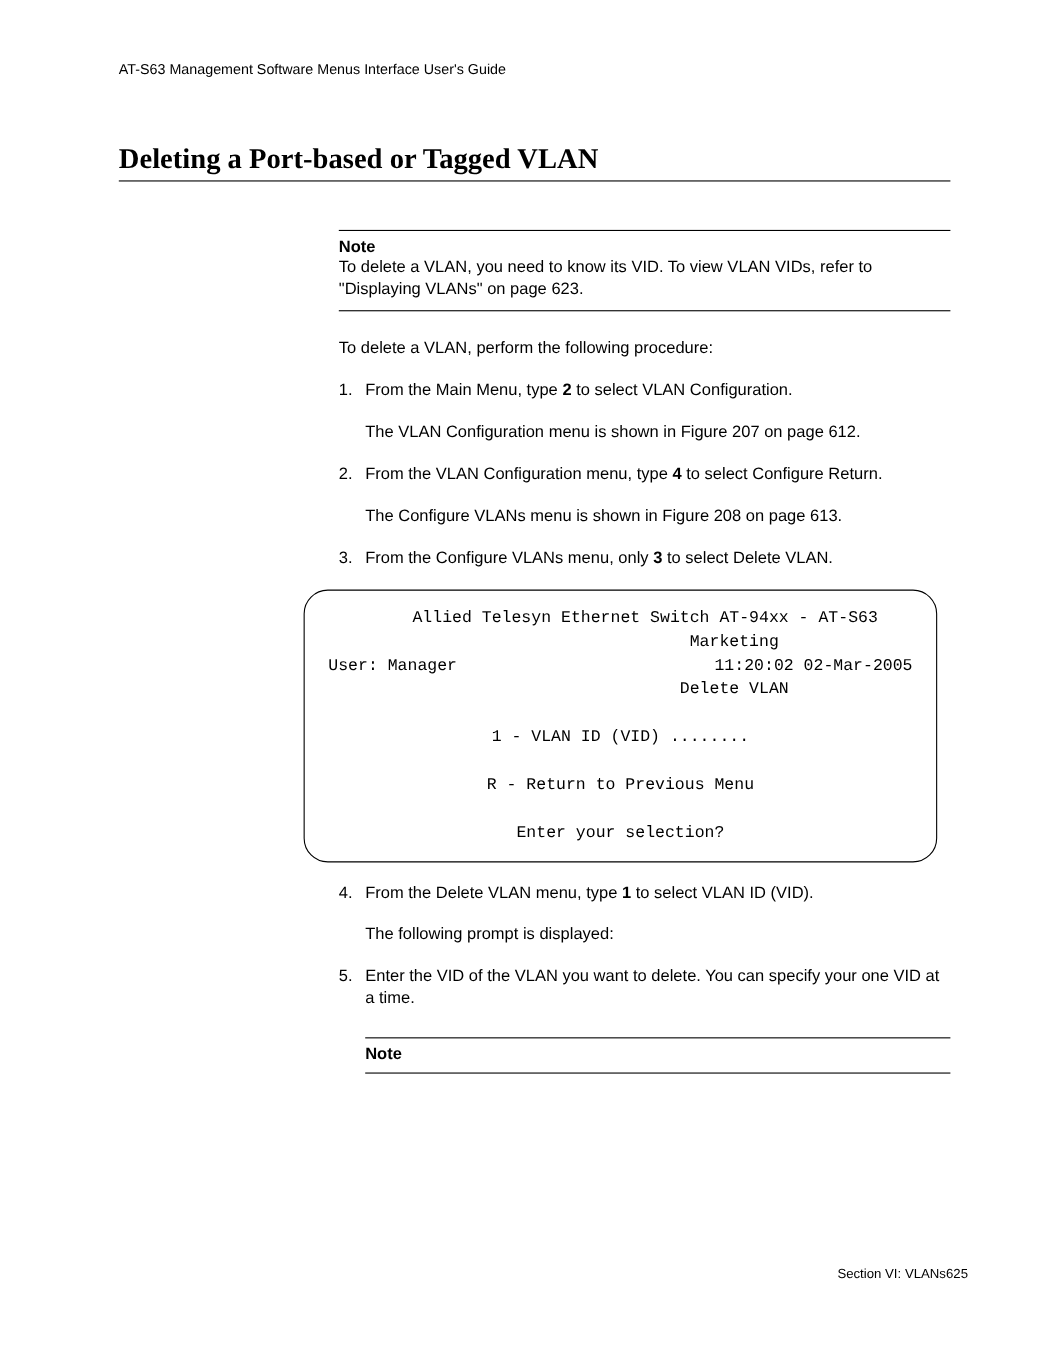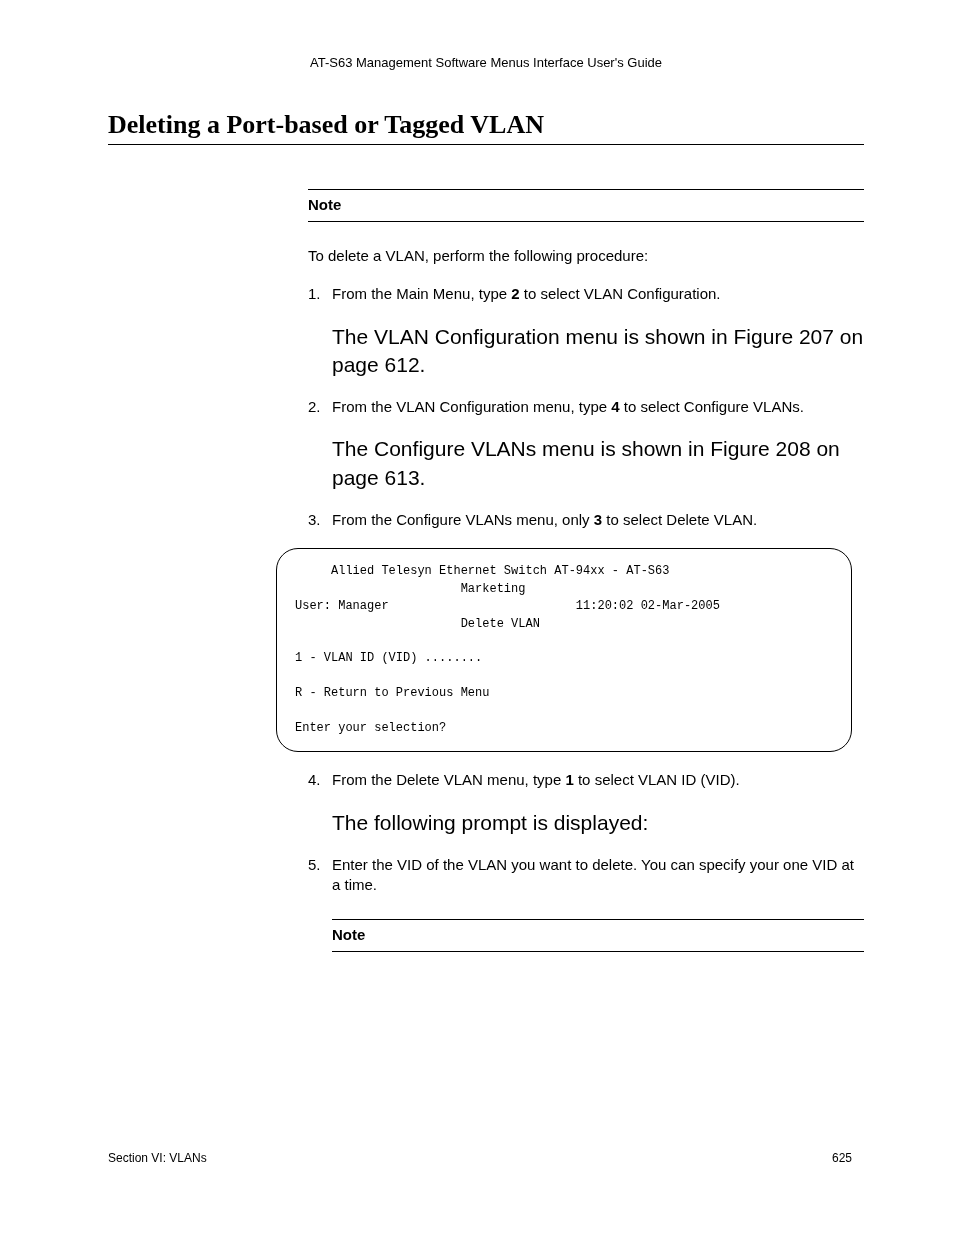--- a/index.html
+++ b/index.html
@@ -10,23 +10,23 @@
     color: #000;
   }
   .page {
     width: 954px;
     height: 1235px;
     position: relative;
     box-sizing: border-box;
     padding: 55px 90px 40px 108px;
   }
   .header-right {
-    text-align: center;
+    text-align: left;
     font-size: 13px;
-    margin-bottom: 40px;
+    margin-bottom: 60px;
   }
   .section-title {
     font-family: "Times New Roman", Times, serif;
     font-size: 26px;
     font-weight: bold;
     border-bottom: 1.5px solid #000;
     padding-bottom: 4px;
     margin-bottom: 44px;
   }
   .content {
@@ -58,84 +58,86 @@
     display: flex;
   }
   .step-num {
     width: 24px;
     flex-shrink: 0;
   }
   .step-body {
     flex: 1;
   }
   .step-sub {
-    font-size: 21px;
+    font-size: 15px;
     margin-left: 24px;
     margin-bottom: 18px;
     line-height: 1.35;
   }
   .terminal {
     border: 1.5px solid #000;
     border-radius: 22px;
     padding: 14px 18px 14px 18px;
     margin: 6px 12px 18px -32px;
     font-family: "Courier New", Courier, monospace;
-    font-size: 12px;
+    font-size: 15px;
     line-height: 1.45;
     white-space: pre;
+    text-align: center;
   }
   .figure-caption {
     text-align: center;
     font-size: 15px;
     margin-bottom: 22px;
   }
   .mono-inline {
     font-family: "Courier New", Courier, monospace;
     font-size: 14.5px;
   }
   .footer {
     position: absolute;
     bottom: 70px;
     left: 108px;
-    right: 102px;
+    right: 74px;
     font-size: 12px;
     display: flex;
-    justify-content: space-between;
+    justify-content: flex-end;
   }
   b { font-weight: bold; }
 </style>
 </head>
 <body>
 
 <div class="page">
 
   <div class="header-right">AT-S63 Management Software Menus Interface User's Guide</div>
 
   <div class="section-title">Deleting a Port-based or Tagged VLAN</div>
 
   <div class="content">
 
     <div class="note-box">
       <div class="note-label">Note</div>
+      <div class="note-text">To delete a VLAN, you need to know its VID. To view VLAN VIDs, refer to "Displaying VLANs" on page 623.</div>
     </div>
 
     <div class="para">To delete a VLAN, perform the following procedure:</div>
 
     <div class="step">
       <div class="step-num">1.</div>
       <div class="step-body">
         <span>From the Main Menu, type </span><b>2</b><span> to select VLAN Configuration.</span>
       </div>
     </div>
     <div class="step-sub">The VLAN Configuration menu is shown in Figure 207 on page 612.</div>
 
     <div class="step">
       <div class="step-num">2.</div>
       <div class="step-body">
-        <span>From the VLAN Configuration menu, type </span><b>4</b><span> to select Configure VLANs.</span>
+        <span>From the VLAN Configuration menu, type </span><b>4</b><span> to select Configure Return.</span>
       </div>
     </div>
     <div class="step-sub">The Configure VLANs menu is shown in Figure 208 on page 613.</div>
 
     <div class="step">
       <div class="step-num">3.</div>
       <div class="step-body">
         <span>From the Configure VLANs menu, only </span><b>3</b><span> to select Delete VLAN.</span>
       </div>
     </div>

